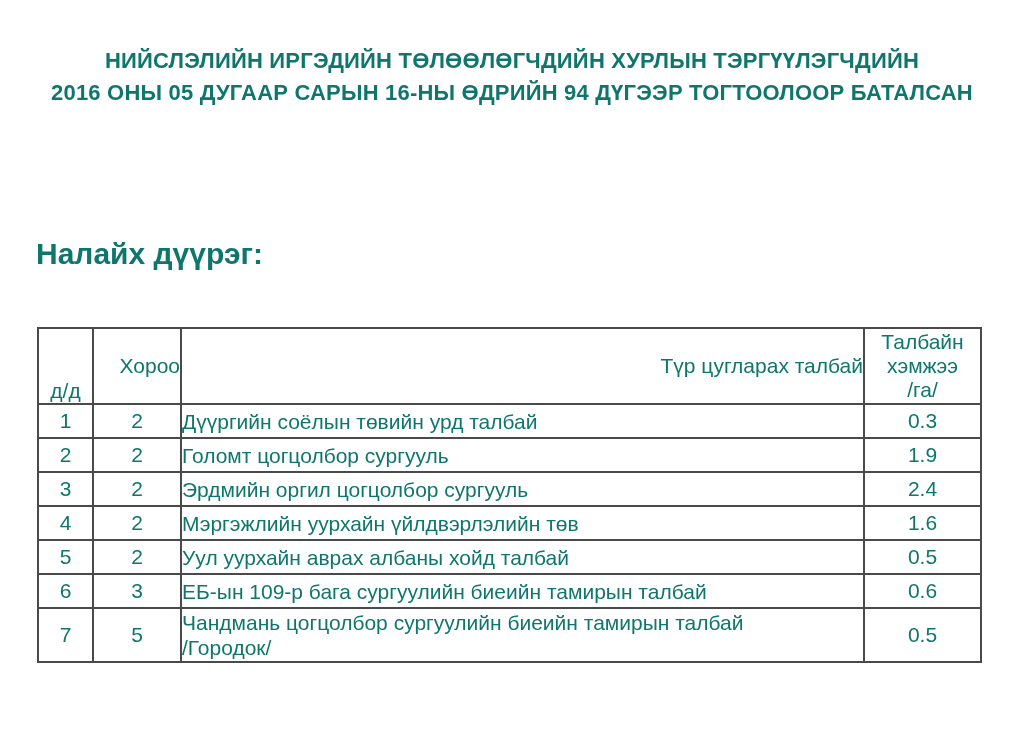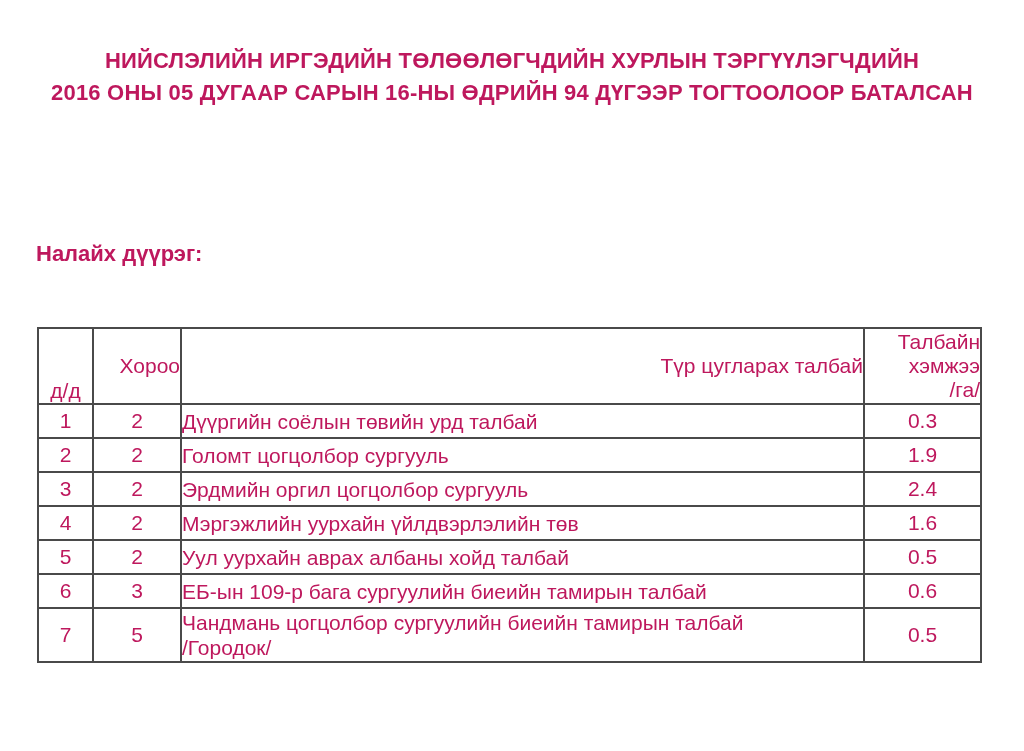--- a/index.html
+++ b/index.html
@@ -6,41 +6,41 @@
     margin: 0;
     padding: 0;
     background: #ffffff;
   }
   .page {
     position: relative;
     width: 1024px;
     height: 751px;
     background: #ffffff;
     font-family: "Liberation Sans", sans-serif;
-    color: #be185d;
+    color: #0f766e;
     overflow: hidden;
   }
   .doc-title {
     position: absolute;
     top: 45px;
     left: 0;
     width: 1024px;
     text-align: center;
     font-weight: bold;
     font-size: 22px;
     line-height: 32px;
     letter-spacing: 0.2px;
   }
   .section-heading {
     position: absolute;
     top: 240px;
     left: 36px;
     margin: 0;
     font-weight: bold;
-    font-size: 22px;
+    font-size: 30px;
     line-height: 28px;
   }
   table.areas {
     position: absolute;
     top: 327px;
     left: 37px;
     width: 943px;
     table-layout: fixed;
     border-collapse: collapse;
     font-size: 21px;
@@ -61,21 +61,21 @@
     vertical-align: bottom;
     text-align: center;
     padding-bottom: 6px;
   }
   .th-khoroo, .th-site {
     vertical-align: middle;
     text-align: right;
   }
   .th-area {
     vertical-align: middle;
-    text-align: right;
+    text-align: center;
     white-space: pre-line;
     line-height: 24px;
   }
   .cell-num, .cell-khoroo, .cell-area {
     text-align: center;
     vertical-align: middle;
   }
   .cell-site {
     text-align: left;
     vertical-align: middle;

